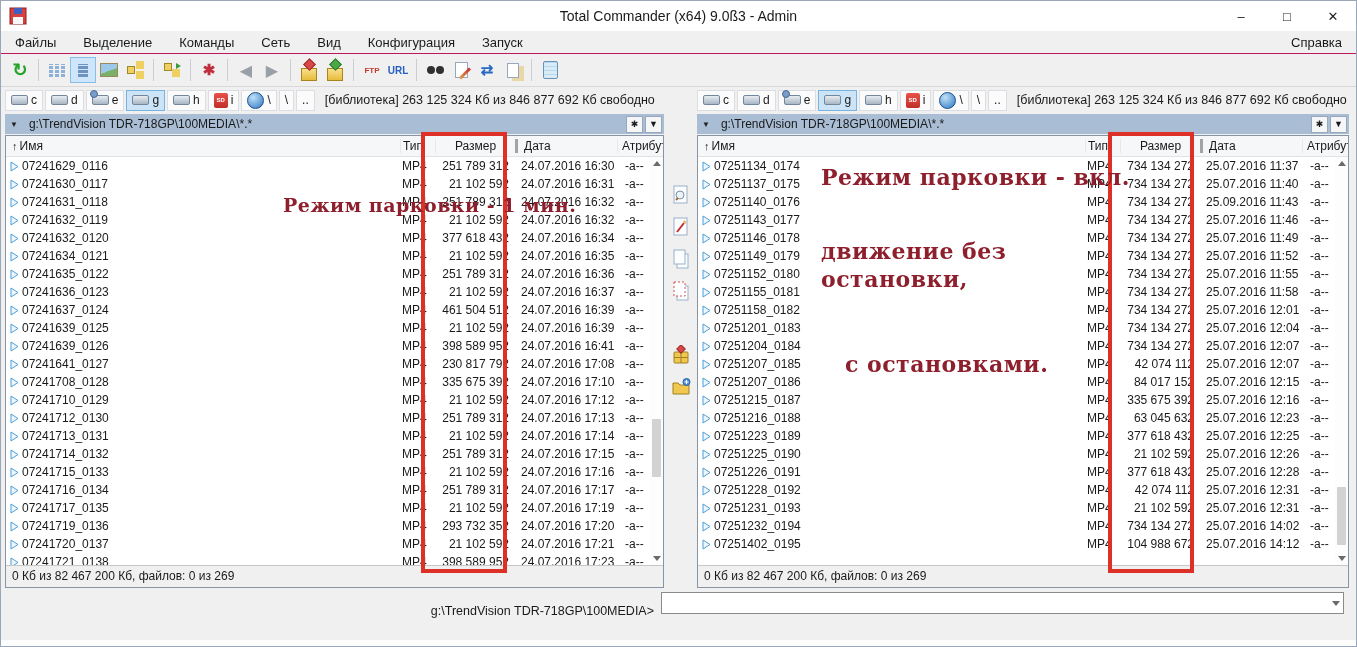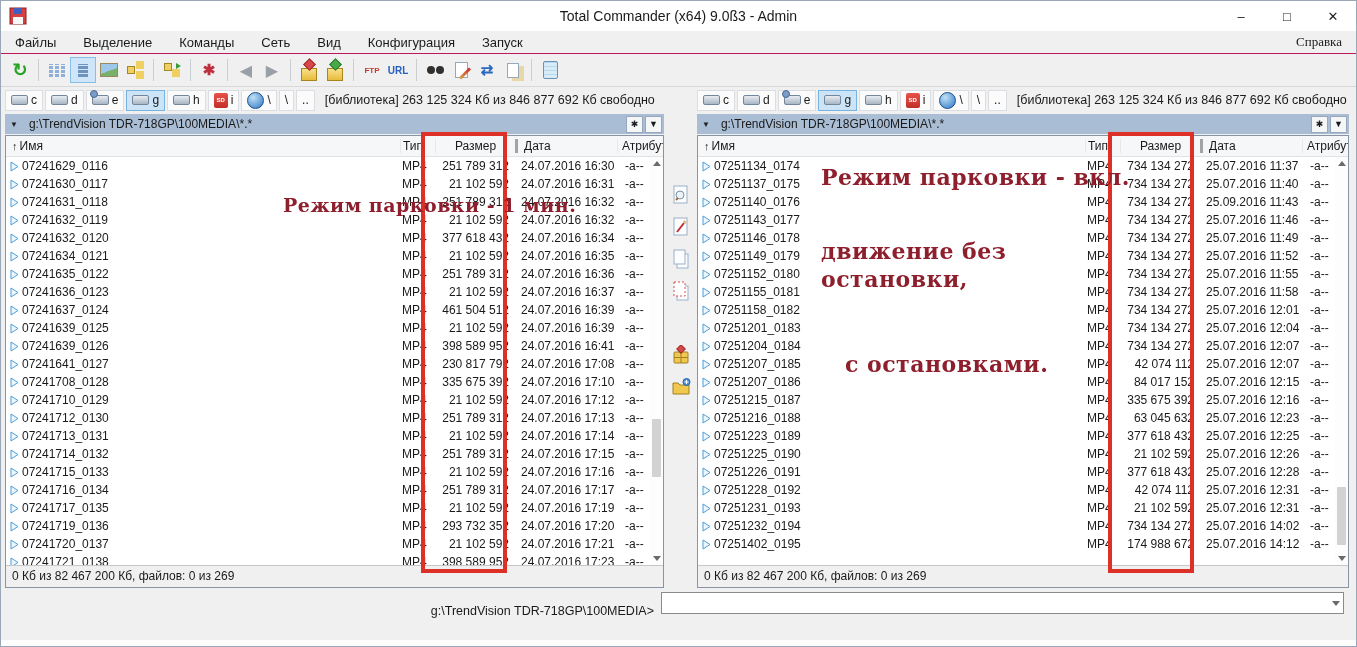--- a/index.html
+++ b/index.html
@@ -7,21 +7,21 @@
   
   .titlebar{position:absolute;top:0;left:0;right:0;height:30px;background:#fff;display:flex;align-items:center;}
   .app-icon{margin-left:8px;width:18px;height:18px;}
   .title{position:absolute;left:0;right:0;text-align:center;font-size:14px;color:#1a1a1a;pointer-events:none;}
   .win-btns{margin-left:auto;display:flex;height:30px;}
   .win-btn{width:46px;height:30px;display:flex;align-items:center;justify-content:center;font-size:13px;color:#222;}
   
   .menubar{position:absolute;top:30px;left:0;right:0;height:22px;background:#f0f0f0;display:flex;align-items:center;font-size:13px;border-bottom:1px solid #be185d;}
   .menu-items{display:flex;gap:27px;padding-left:14px;}
   .menu-item{cursor:default;}
-  .menu-help{margin-left:auto;padding-right:14px;font-family:Liberation Serif, serif;}
+  .menu-help{margin-left:auto;padding-right:14px;}
   
   .toolbar{position:absolute;top:53px;left:0;right:0;height:32px;background:#f0f0f0;display:flex;align-items:center;padding-left:6px;border-bottom:1px solid #d8d8d8;}
   .tb{position:relative;width:26px;height:26px;display:flex;align-items:center;justify-content:center;border:1px solid transparent;box-sizing:border-box;}
   .tb-sep{width:1px;height:22px;background:#c9ced3;margin:0 5px;}
   .tb-selected{background:#cfe6fa;border:1px solid #88bfe8;}
   .tb-refresh{color:#28a428;font-size:18px;font-weight:bold;}
   .tb-back,.tb-forward{color:#9aa0a8;font-size:16px;}
   .tb-custom-columns{color:#c03040;font-size:15px;font-weight:bold;}
   .tb-sync-dirs{color:#2868c0;font-size:15px;font-weight:bold;}
   .tb-ftp-connect{font-size:8px;font-weight:bold;color:#c0392b;}
@@ -863,21 +863,21 @@
               <span class="fattr">-a--</span>
             </div>
             <div class="frow">
               <span class="fplay">
                 <svg width="9" height="11" viewBox="0 0 9 11">
                   <path d="M1 1 L8 5.5 L1 10 Z" fill="#ecf6fc" stroke="#4d9fd6"></path>
                 </svg>
               </span>
               <span class="fname">07251402_0195</span>
               <span class="ftype">MP4</span>
-              <span class="fsize">174 988 672</span>
+              <span class="fsize">104 988 672</span>
               <span class="fdate">25.07.2016 14:12</span>
               <span class="fattr">-a--</span>
             </div>
           </div>
         <div class="sb">
           <i class="sb-up"></i>
           <i class="sb-thumb" style="top:330px;height:58px;"></i>
           <i class="sb-down"></i>
         </div>
       </div>

